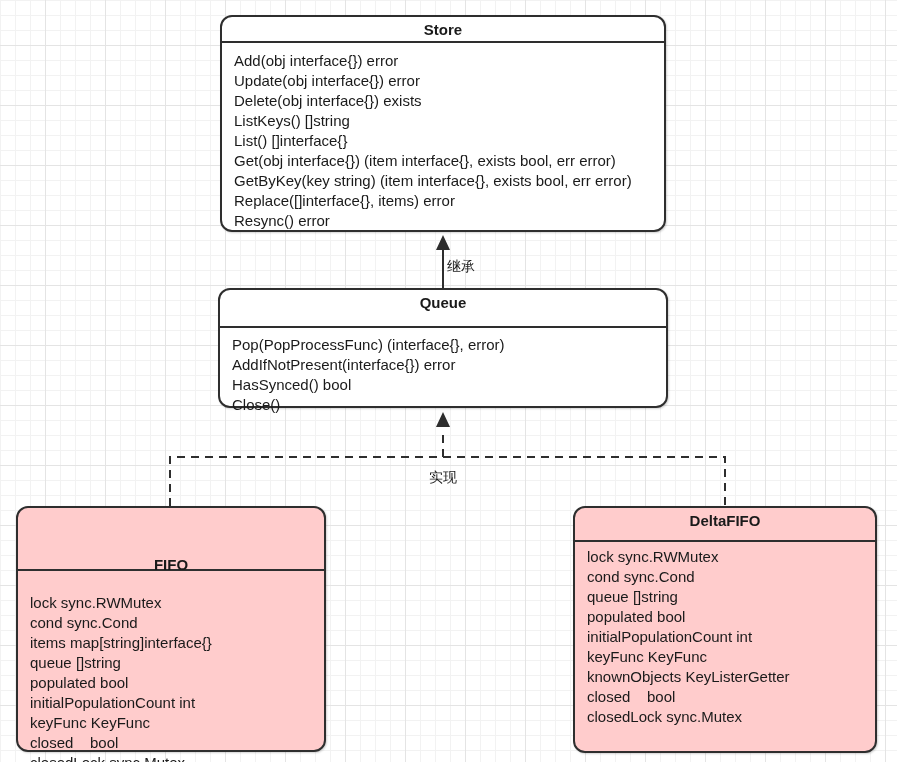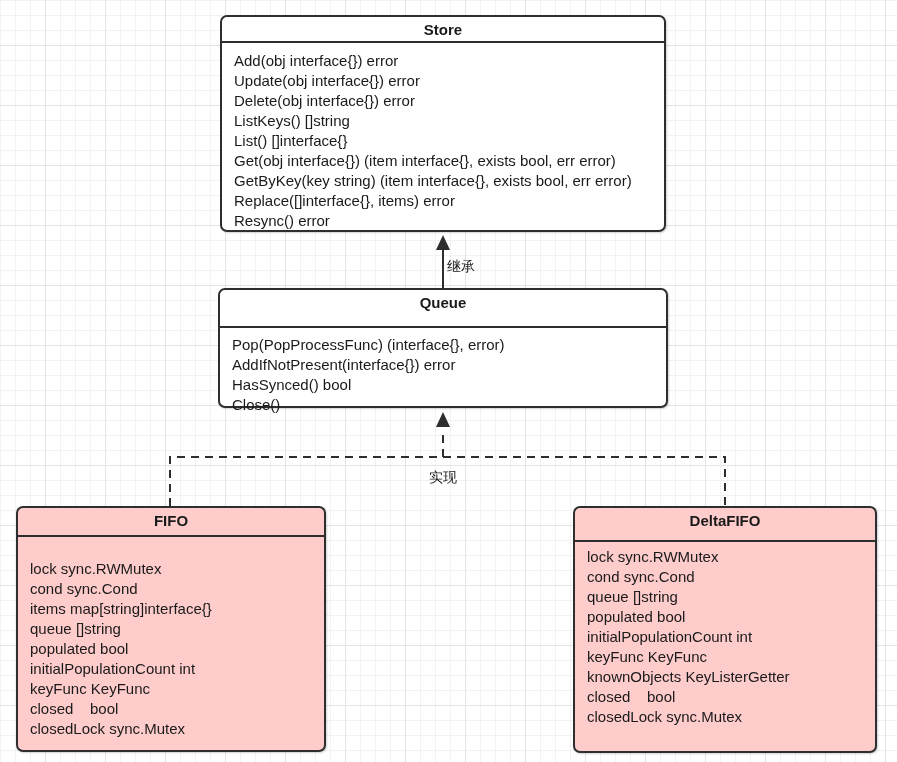--- a/index.html
+++ b/index.html
@@ -23,21 +23,21 @@
   }
   .connector-layer {
     position: absolute;
     left: 0; top: 0;
     width: 897px; height: 762px;
     pointer-events: none;
   }
   .uml-box {
     position: absolute;
     border: 2px solid #2e2e2e;
-    border-radius: 7px;
+    border-radius: 12px;
     background: #ffffff;
     box-shadow: 1px 1px 2px rgba(0,0,0,0.18);
   }
   .uml-box.pink { background: #ffcccc; }
   .uml-title {
     font-weight: bold;
     font-size: 15px;
     text-align: center;
     border-bottom: 2px solid #2e2e2e;
   }
@@ -51,21 +51,21 @@
     white-space: pre;
   }
   
   .box-store  { left: 220px; top: 15px;  width: 446px; height: 217px; }
   .box-store  .uml-title { height: 26px; line-height: 26px; }
   .box-store  .uml-body  { padding-top: 8px; }
   .box-queue  { left: 218px; top: 288px; width: 450px; height: 120px; }
   .box-queue  .uml-title { height: 38px; line-height: 25px; }
   .box-queue  .uml-body  { padding-top: 7px; }
   .box-fifo   { left: 16px;  top: 506px; width: 310px; height: 246px; }
-  .box-fifo   .uml-title { height: 29px; line-height: 25px; }
+  .box-fifo   .uml-title { height: 19px; line-height: 25px; margin-top: 44px; }
   .box-fifo   .uml-body  { padding-top: 22px; }
   .box-deltafifo { left: 573px; top: 506px; width: 304px; height: 247px; }
   .box-deltafifo .uml-title { height: 34px; line-height: 25px; }
   .box-deltafifo .uml-body  { padding-top: 5px; }
   .relation-label {
     position: absolute;
     font-size: 14px;
     color: #1a1a1a;
     white-space: nowrap;
   }
@@ -88,21 +88,21 @@
   </svg>
 
   <div class="relation-label label-inherit">继承</div>
   <div class="relation-label label-implement">实现</div>
 
   <div class="uml-box box-store">
     <div class="uml-title">Store</div>
     <div class="uml-body">
       <div class="member-row">Add(obj interface{}) error</div>
       <div class="member-row">Update(obj interface{}) error</div>
-      <div class="member-row">Delete(obj interface{}) error</div>
+      <div class="member-row">Delete(obj interface{}) exists</div>
       <div class="member-row">ListKeys() []string</div>
       <div class="member-row">List() []interface{}</div>
       <div class="member-row">Get(obj interface{}) (item interface{}, exists bool, err error)</div>
       <div class="member-row">GetByKey(key string) (item interface{}, exists bool, err error)</div>
       <div class="member-row">Replace([]interface{}, items) error</div>
       <div class="member-row">Resync() error</div>
     </div>
   </div>
 
   <div class="uml-box box-queue">

